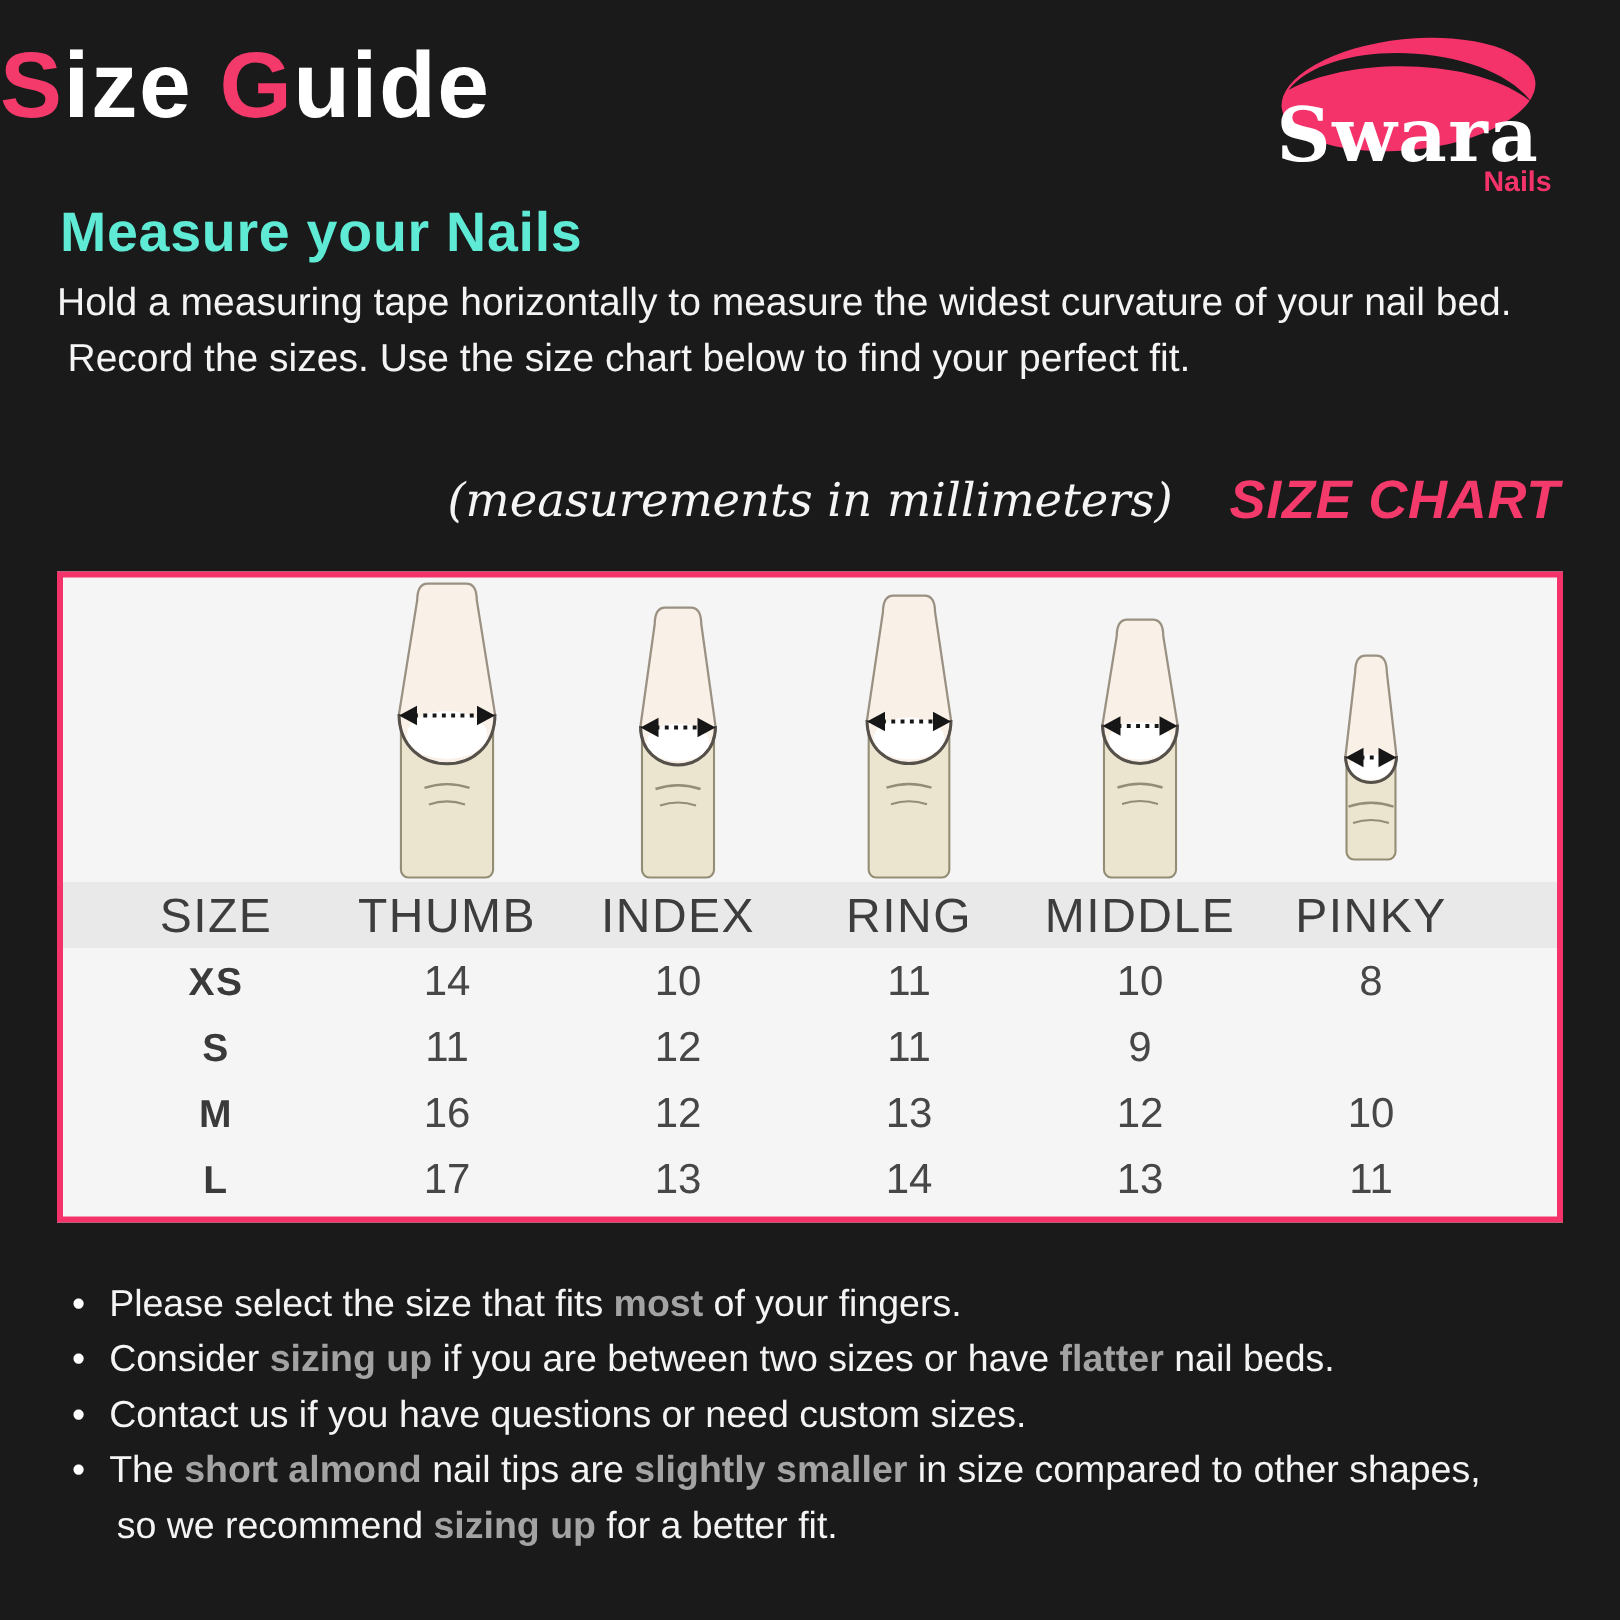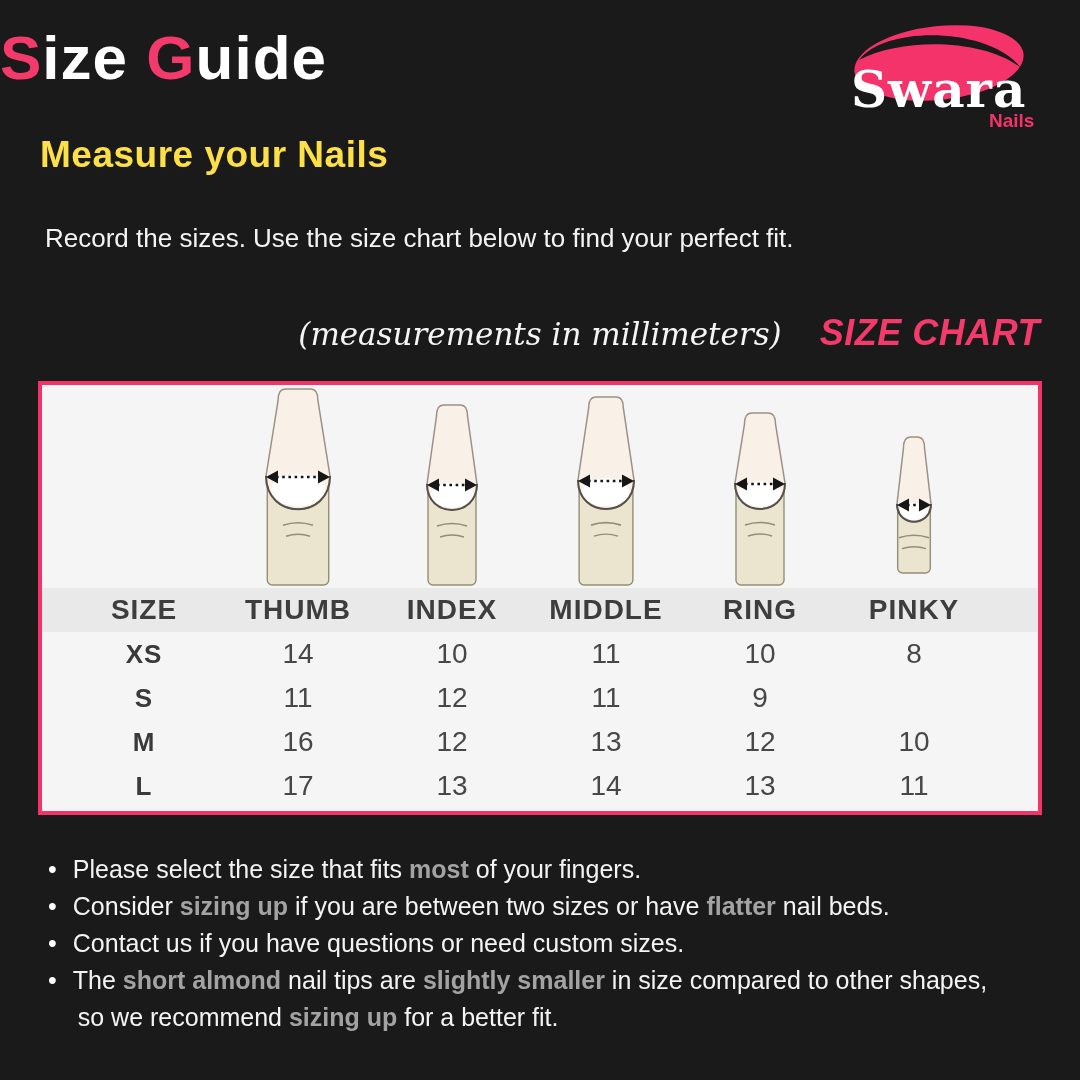--- a/index.html
+++ b/index.html
@@ -10,41 +10,41 @@
   
   .title { position:absolute; top:22px; left:0; width:100%; 
            font-size:62px; font-weight:700; color:#ffffff; letter-spacing:1px; }
   .title .accent { color:#f43a6b; }
 
   
   .logo { position:absolute; top:14px; right:34px; width:205px; height:118px; }
 
   
   .intro-heading { position:absolute; top:134px; left:40px; font-size:37px;
-                   font-weight:700; color:#fde047; letter-spacing:0.5px; }
+                   font-weight:700; color:#5eead4; letter-spacing:0.5px; }
   .intro-para { position:absolute; top:183px; left:38px; width:1010px;
                 font-size:26px; color:#f4f4f4; line-height:37px; font-weight:400; }
   .intro-para .line2 { padding-left:7px; }
 
   
   .measure-note { position:absolute; top:316px; left:0; width:1080px; text-align:center;
                   font-family:"DejaVu Serif", serif; font-style:italic;
                   font-size:31px; color:#f5f5f5; }
   .size-chart-label { position:absolute; top:312px; right:40px; font-size:36px;
                       font-weight:700; color:#f43a6b; letter-spacing:0.5px;font-style:italic; }
 
   
   .chart-box { position:absolute; top:381px; left:38px; width:1004px; height:434px;
                background:#f5f5f5; border:4px solid #f4336b; }
   .cgrid { display:grid; grid-template-columns:repeat(6,154px); padding-left:25px; }
   .fingers-row { height:203px; }
   .finger-cell { display:flex; align-items:flex-end; justify-content:center; height:203px; }
   .thead-row { background:#e9e9e9; height:44px; }
   .th { display:flex; align-items:center; justify-content:center;
-        font-size:28px; font-weight:700; color:#3d3d3d; letter-spacing:1px; }
+        font-size:32px; font-weight:400; color:#3d3d3d; letter-spacing:1px; }
   .data-row { height:44px; }
   .td { display:flex; align-items:center; justify-content:center;
         font-size:28px; color:#474747; }
   .td.size-label { font-size:26px; font-weight:700; color:#3a3a3a; letter-spacing:1px; }
 
   
   .notes { position:absolute; top:851px; left:48px; width:1000px; }
   .note { display:flex; gap:16px; color:#f4f4f4; font-size:25px; line-height:37px; }
   .note .dot { flex:0 0 auto; color:#ffffff; }
   .note .hl { color:#a3a3a3; font-weight:700; }
@@ -59,21 +59,21 @@
 
   <svg class="logo" viewBox="0 0 205 118">
     <ellipse cx="98" cy="49" rx="85" ry="37" fill="#f4336b" transform="rotate(-6 98 49)"></ellipse>
     <path d="M 18,46 C 46,10 150,14 180,54 C 146,26 64,22 18,46 Z" fill="#1a1a1a"></path>
     <text id="logo-brand" x="10" y="93" font-family="DejaVu Serif, serif" font-weight="700" font-size="50" fill="#ffffff" letter-spacing="1">Swara</text>
     <text id="logo-sub" x="148" y="113" font-family="Liberation Sans, sans-serif" font-weight="700" font-size="19" fill="#f4336b">Nails</text>
   </svg>
 
   <div class="intro-heading">Measure your Nails</div>
   <div class="intro-para">
-    <br>
+    <span>Hold a measuring tape horizontally to measure the widest curvature of your nail bed.</span><br>
     <span class="line2">Record the sizes. Use the size chart below to find your perfect fit.</span>
   </div>
 
   <div class="measure-note">(measurements in millimeters)</div>
   <div class="size-chart-label">SIZE CHART</div>
 
   <div class="chart-box">
     <div class="cgrid fingers-row" id="fingers">
         <div class="finger-cell"></div>
         <div class="finger-cell">
@@ -164,22 +164,22 @@
     <line x1="13" y1="71" x2="27" y2="71" stroke="#161616" stroke-width="2.6" stroke-dasharray="2.6 3.6"></line>
     <polygon points="3,71 15,64.5 15,77.5" fill="#161616"></polygon>
     <polygon points="37,71 25,64.5 25,77.5" fill="#161616"></polygon>
   </svg>
         </div>
       </div>
     <div class="cgrid thead-row" id="thead">
         <div class="th">SIZE</div>
         <div class="th">THUMB</div>
         <div class="th">INDEX</div>
+        <div class="th">RING</div>
         <div class="th">MIDDLE</div>
-        <div class="th">RING</div>
         <div class="th">PINKY</div>
       </div>
     <div id="tbody">
         <div class="cgrid data-row">
           <div class="td size-label">XS</div>
           <div class="td">14</div>
           <div class="td">10</div>
           <div class="td">11</div>
           <div class="td">10</div>
           <div class="td">8</div>

